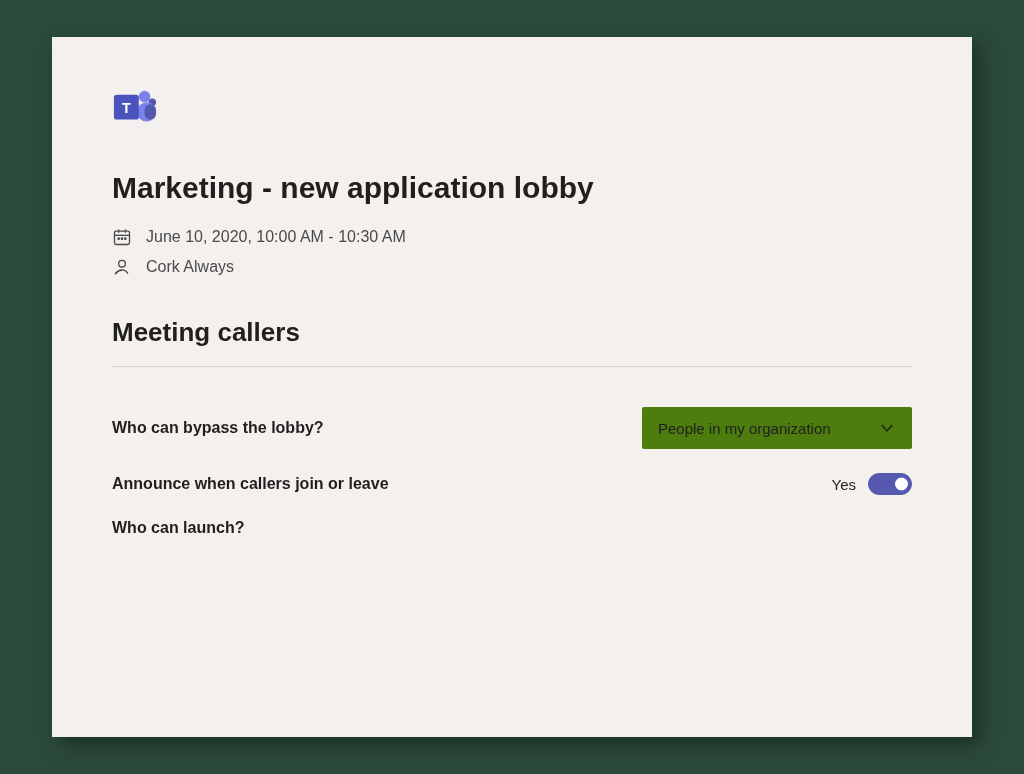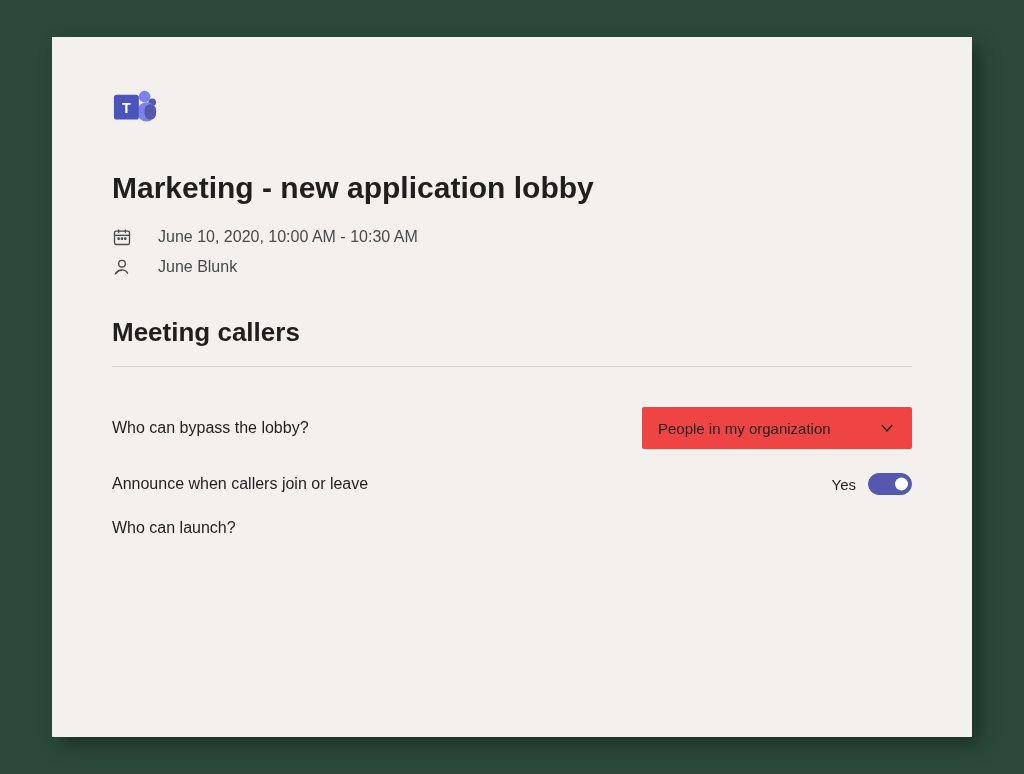--- a/index.html
+++ b/index.html
@@ -27,21 +27,21 @@
     }
     .meeting-title {
       font-size: 30px;
       font-weight: 700;
       color: #201f1e;
       margin-bottom: 22px;
     }
     .meta-row {
       display: flex;
       align-items: center;
-      gap: 26px;
+      gap: 14px;
       color: #4a4a4a;
       font-size: 16px;
       margin-bottom: 10px;
     }
     .meta-row .icon {
       width: 20px;
       height: 20px;
       flex-shrink: 0;
     }
     .section-title {
@@ -57,25 +57,25 @@
       margin-bottom: 28px;
     }
     .option-row {
       display: flex;
       align-items: center;
       justify-content: space-between;
       padding: 12px 0;
     }
     .option-label {
       font-size: 16px;
-      font-weight: 400;
+      font-weight: 700;
       color: #201f1e;
     }
     .select-box {
-      background: #ef4444;
+      background: #4d7c0f;
       border: none;
       padding: 12px 16px;
       min-width: 270px;
       display: flex;
       align-items: center;
       justify-content: space-between;
       cursor: pointer;
       font-size: 15px;
       color: #201f1e;
       border-radius: 2px;
@@ -165,21 +165,21 @@
 
   <div class="meta-row">
     <span class="icon">
       <svg viewBox="0 0 24 24" fill="none" stroke="#4a4a4a" stroke-width="1.6">
         <circle cx="12" cy="8" r="4"></circle>
         <path d="M4 21c0-3 4-5 8-5"></path>
         <path d="M20 21c0-3-4-5-8-5" opacity="0"></path>
         <path d="M5 20c1.5-3 4-4.5 7-4.5s5.5 1.5 7 4.5" fill="none"></path>
       </svg>
     </span>
-    <span>June Blunk</span>
+    <span>Cork Always</span>
   </div>
 
   <h2 class="section-title">Meeting callers</h2>
   <hr class="divider">
 
   <div class="option-row">
     <span class="option-label">Who can bypass the lobby?</span>
     <div class="select-box">
       <span>People in my organization</span>
       <span class="chevron">

